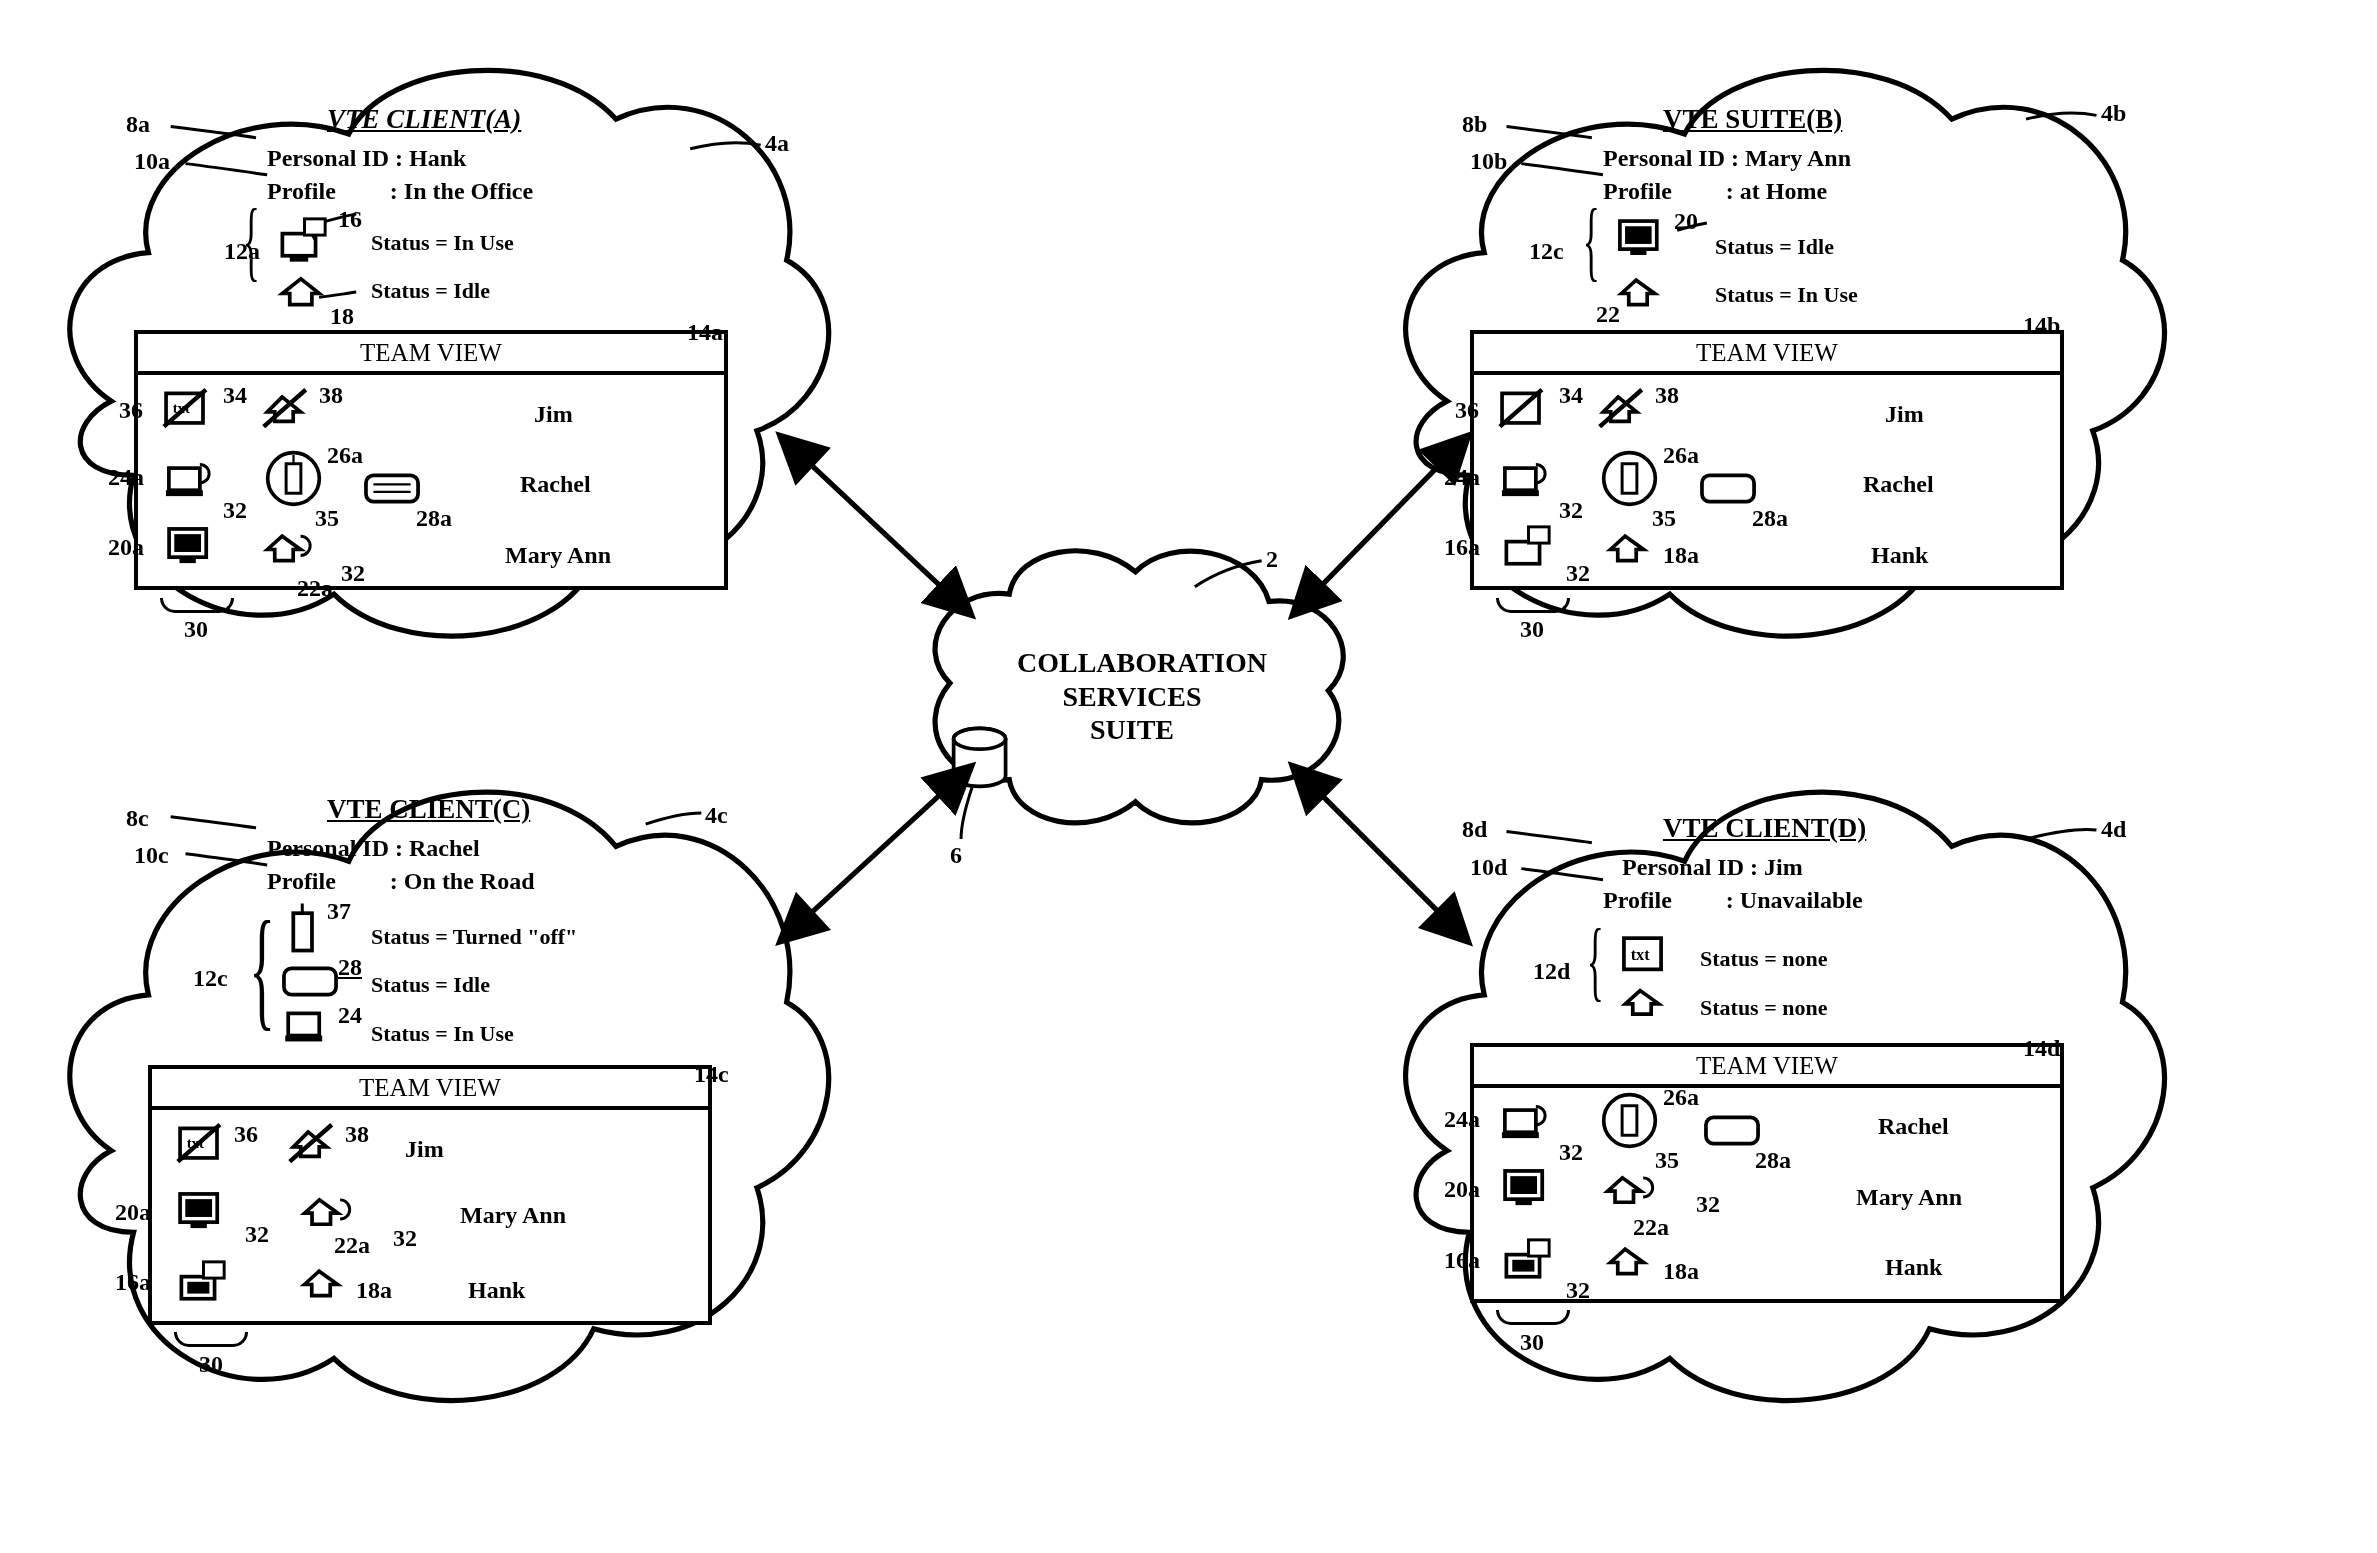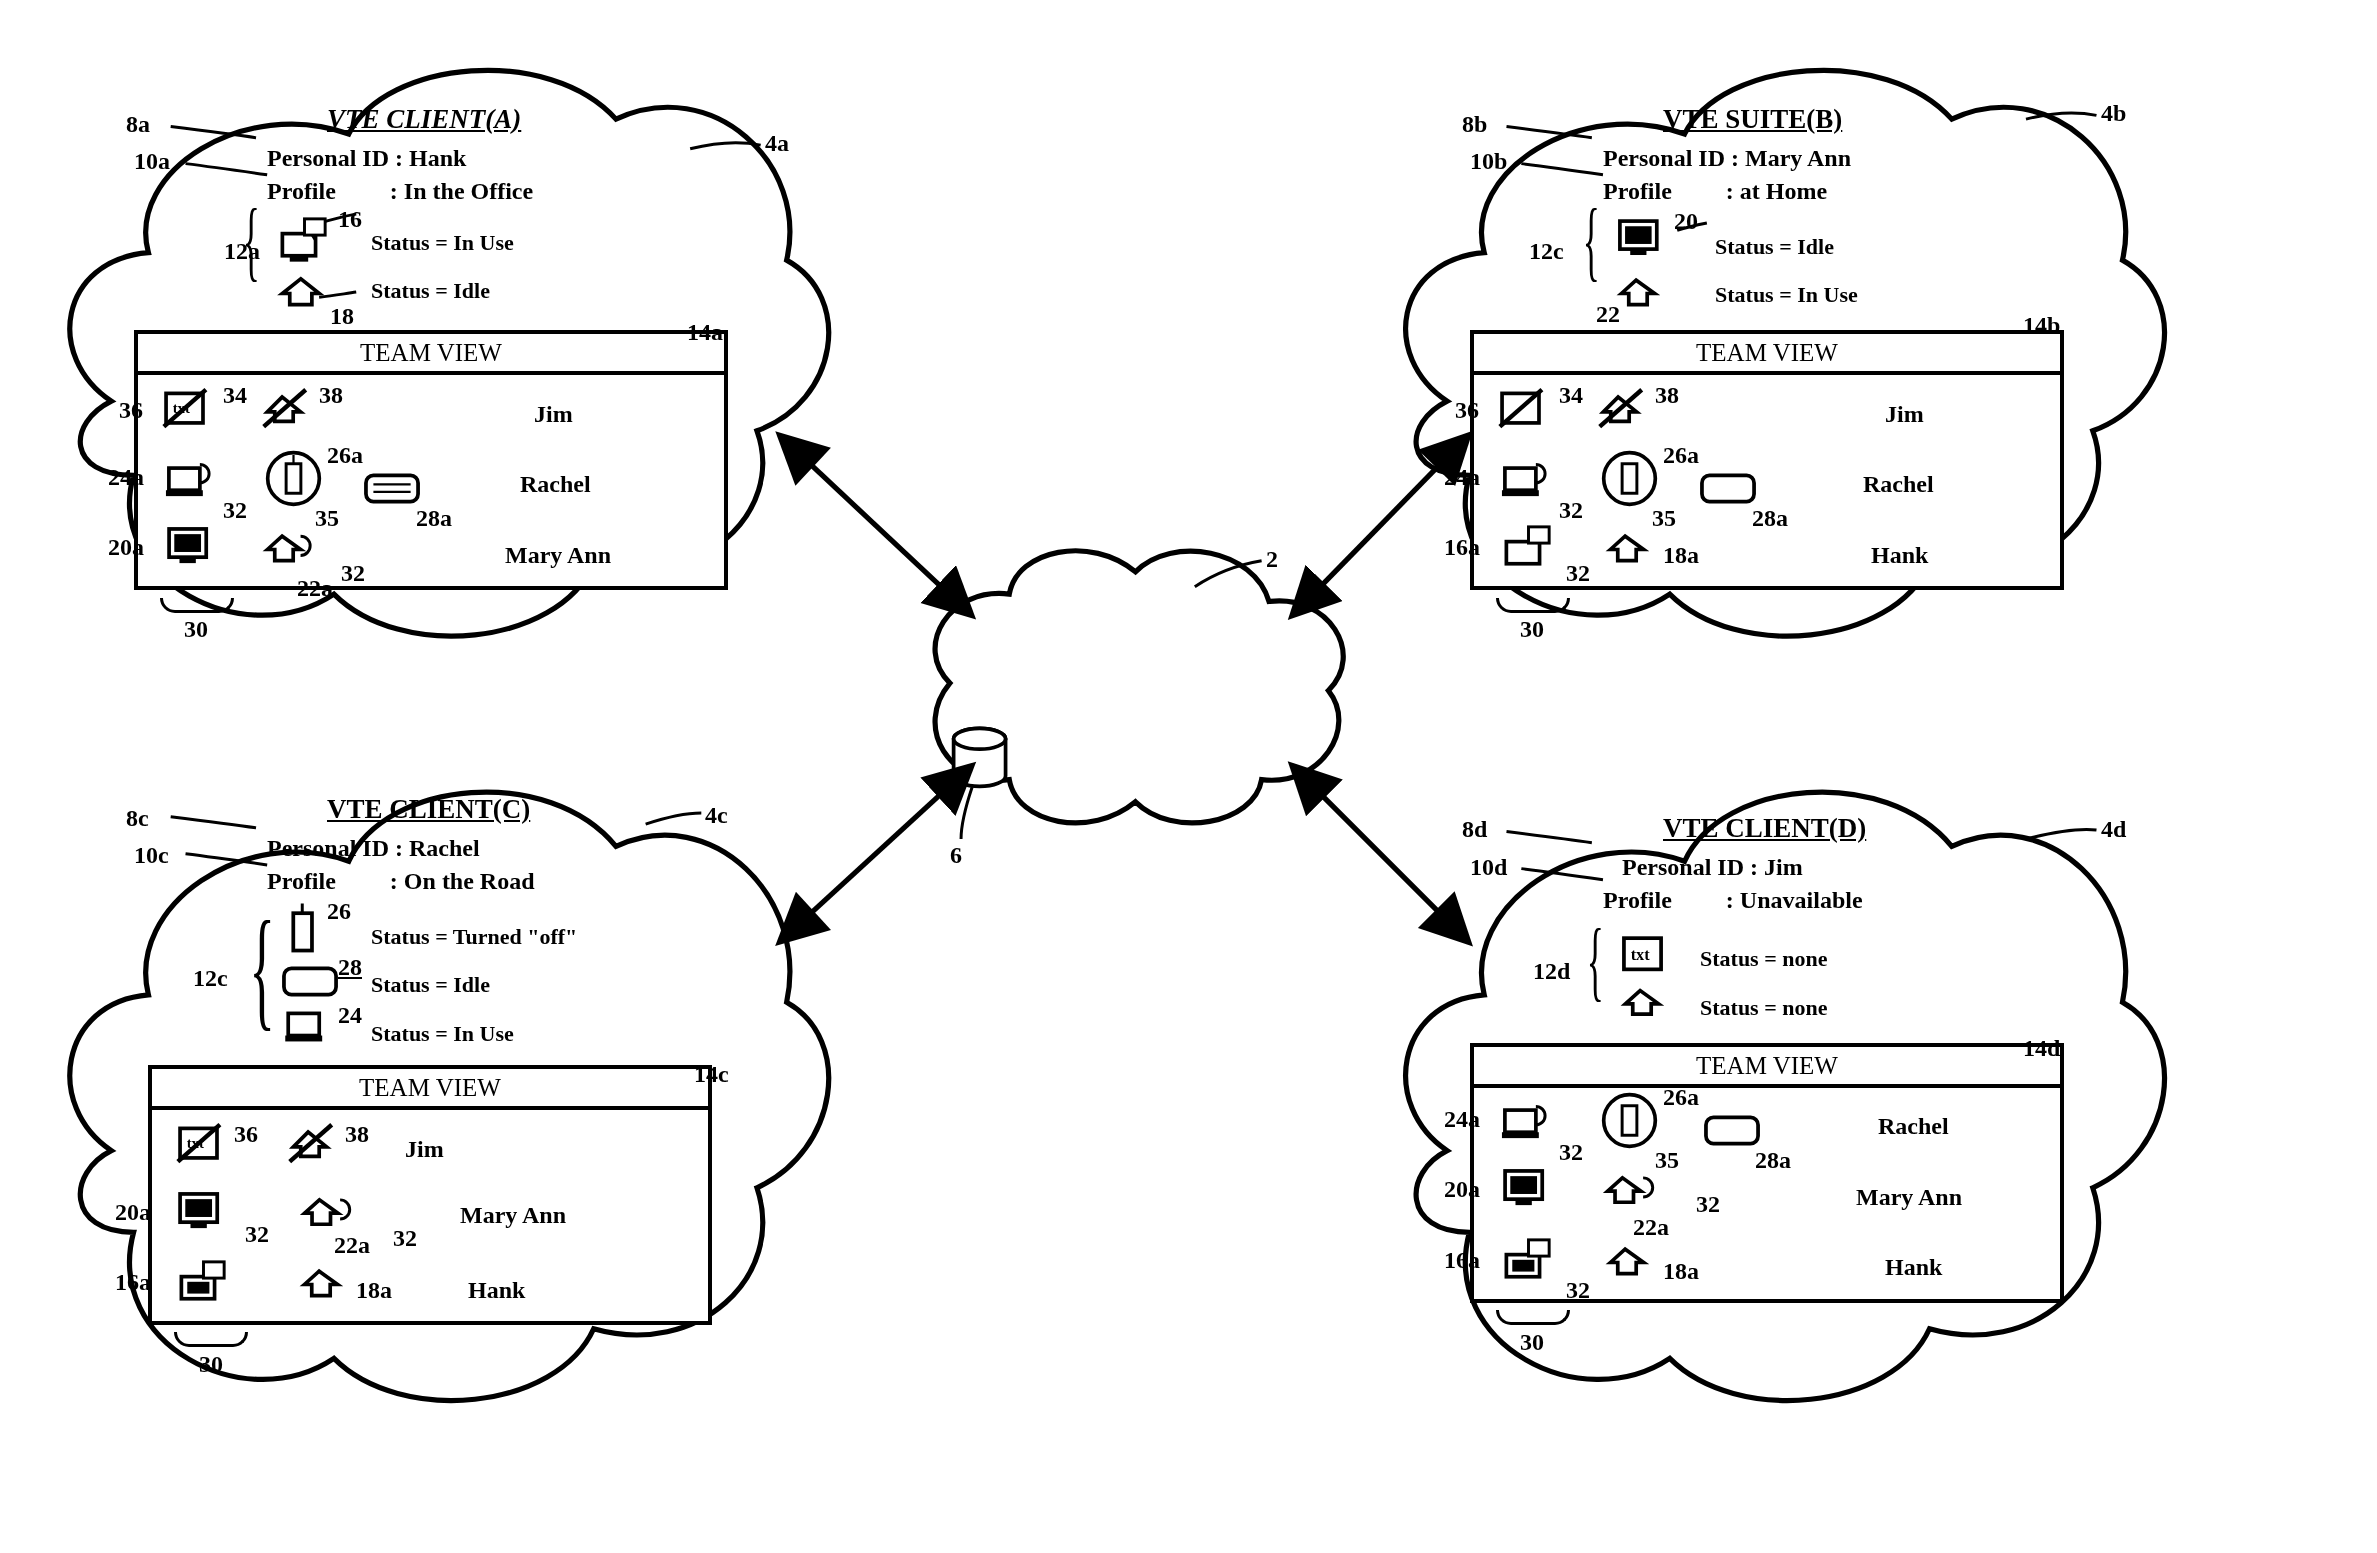--- a/index.html
+++ b/index.html
@@ -187,20 +187,21 @@
 
   <path d="M230,1100 C270,1105 310,1110 345,1115" fill="none" stroke="#000" stroke-width="4"></path>
   <path d="M250,1150 C290,1155 325,1160 360,1165" fill="none" stroke="#000" stroke-width="4"></path>
   <path d="M870,1450 C890,1450 905,1450 920,1450" fill="none" stroke="#000" stroke-width="4"></path>
 
   <path d="M2030,1120 C2070,1125 2110,1130 2145,1135" fill="none" stroke="#000" stroke-width="4"></path>
   <path d="M2050,1170 C2090,1175 2125,1180 2160,1185" fill="none" stroke="#000" stroke-width="4"></path>
   <path d="M2660,1420 C2680,1420 2695,1420 2710,1420" fill="none" stroke="#000" stroke-width="4"></path>
 </svg>
 
+<div class="center-title" style="left:1017px; top:646px; width:230px;"><span>COLLABORATION<br>SERVICES SUITE</span></div>
 <div class="lbl" style="left:1266px; top:546px;">2</div>
 <div class="lbl" style="left:950px; top:842px;">6</div>
 
 <div class="title" style="left:327px; top:104px;font-style:italic;">VTE CLIENT(A)</div>
 <div class="lbl" style="left:765px; top:130px;">4a</div>
 <div class="lbl" style="left:126px; top:111px;">8a</div>
 <div class="lbl" style="left:134px; top:148px;">10a</div>
 <div class="kv" style="left:267px; top:145px;"><span>Personal ID</span> : <span>Hank</span></div>
 <div class="kv" style="left:267px; top:178px;"><span>Profile</span>&nbsp;&nbsp;&nbsp;&nbsp;&nbsp;&nbsp;&nbsp;&nbsp;&nbsp;: <span>In the Office</span></div>
 
@@ -363,21 +364,21 @@
 <div class="kv" style="left:267px; top:835px;"><span>Personal ID</span> : <span>Rachel</span></div>
 <div class="kv" style="left:267px; top:868px;"><span>Profile</span>&nbsp;&nbsp;&nbsp;&nbsp;&nbsp;&nbsp;&nbsp;&nbsp;&nbsp;: <span>On the Road</span></div>
 
 <div class="lbl" style="left:193px; top:965px;">12c</div>
 <div class="brace" style="left:230px; top:891px; font-size:134px;">{</div>
 
 <svg style="left:282px; top:902px;" width="45" height="56" viewBox="0 0 60 75">
   <rect x="15" y="15" width="25" height="50" stroke="#000" stroke-width="5" fill="#fff"></rect>
   <line x1="27" y1="15" x2="27" y2="2" stroke="#000" stroke-width="4"></line>
 </svg>
-<div class="lbl" style="left:327px; top:898px;">26</div>
+<div class="lbl" style="left:327px; top:898px;">37</div>
 <div class="status" style="left:371px; top:924px;">Status = Turned "off"</div>
 
 <svg style="left:278px; top:961px;" width="67" height="41" viewBox="0 0 90 55">
   <rect x="8" y="10" width="70" height="35" rx="10" stroke="#000" stroke-width="5" fill="#fff"></rect>
 </svg>
 <div class="lbl" style="left:338px; top:954px;text-decoration:underline;">28</div>
 <div class="status" style="left:371px; top:972px;">Status = Idle</div>
 
 <svg style="left:282px; top:1006px;" width="56" height="48" viewBox="0 0 75 65">
   <rect x="8" y="10" width="42" height="30" stroke="#000" stroke-width="5" fill="#fff"></rect>

